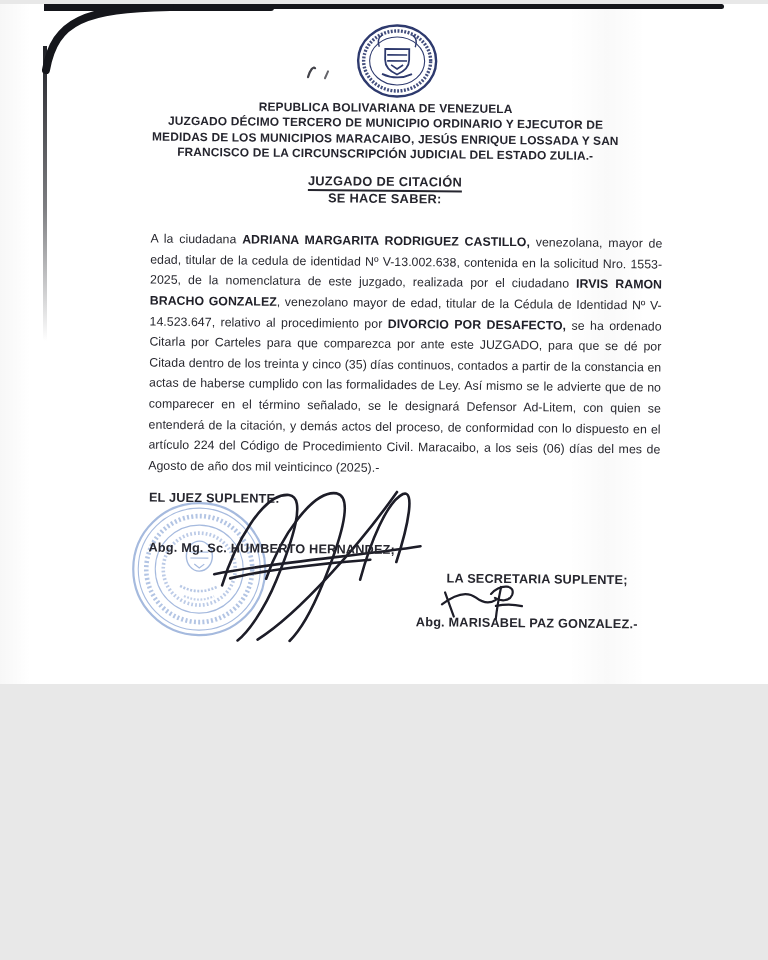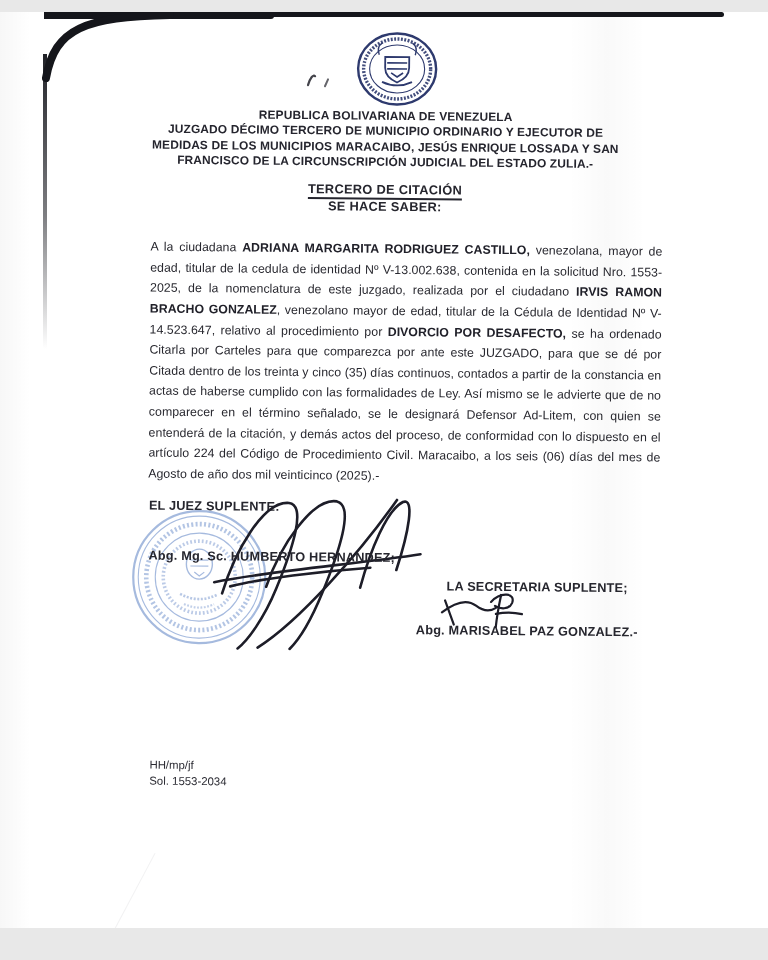--- a/index.html
+++ b/index.html
@@ -1,17 +1,17 @@
 <!DOCTYPE html>
 <html><head>
 <meta charset="utf-8">
 <style>
   html,body{margin:0;padding:0;background:#e8e8e8;}
   .page{
-    position:relative;width:768px;height:916px;margin:12px auto;
+    position:relative;width:768px;height:680px;margin:4px auto;
     background:
       linear-gradient(90deg, rgba(0,0,0,0.03) 0%, rgba(0,0,0,0) 4%),
       linear-gradient(90deg, rgba(0,0,0,0) 74%, rgba(0,0,0,0.025) 79%, rgba(0,0,0,0) 84%),
       #ffffff;
     overflow:hidden;
     font-family:"Liberation Sans", sans-serif;
     color:#26262e;
   }
   .tilt{position:absolute;inset:0;transform:rotate(0.55deg);transform-origin:400px 280px;}
   
@@ -75,21 +75,21 @@
     </svg>
 
     <div class="court-header">
         <div>REPUBLICA BOLIVARIANA DE VENEZUELA</div>
         <div>JUZGADO DÉCIMO TERCERO DE MUNICIPIO ORDINARIO Y EJECUTOR DE</div>
         <div>MEDIDAS DE LOS MUNICIPIOS MARACAIBO, JESÚS ENRIQUE LOSSADA Y SAN</div>
         <div>FRANCISCO DE LA CIRCUNSCRIPCIÓN JUDICIAL DEL ESTADO ZULIA.-</div>
       </div>
 
     <div class="doc-title">
-      <span>TERCERO DE CITACIÓN</span>
+      <span>JUZGADO DE CITACIÓN</span>
     </div>
     <div class="doc-subtitle">SE HACE SABER:</div>
 
     <p class="body-par"><span>A la ciudadana </span><b>ADRIANA MARGARITA RODRIGUEZ CASTILLO,</b><span> venezolana, mayor de edad, titular de la cedula de identidad Nº V-13.002.638, contenida en la solicitud Nro. 1553-2025, de la nomenclatura de este juzgado, realizada por el ciudadano </span><b>IRVIS RAMON BRACHO GONZALEZ</b><span>, venezolano mayor de edad, titular de la Cédula de Identidad Nº V-14.523.647, relativo al procedimiento por </span><b>DIVORCIO POR DESAFECTO,</b><span> se ha ordenado Citarla por Carteles para que comparezca por ante este JUZGADO, para que se dé por Citada dentro de los treinta y cinco (35) días continuos, contados a partir de la constancia en actas de haberse cumplido con las formalidades de Ley. Así mismo se le advierte que de no comparecer en el término señalado, se le designará Defensor Ad-Litem, con quien se entenderá de la citación, y demás actos del proceso, de conformidad con lo dispuesto en el artículo 224 del Código de Procedimiento Civil. Maracaibo, a los seis (06) días del mes de Agosto de año dos mil veinticinco (2025).-</span></p>
 
     <div class="judge-label">EL JUEZ SUPLENTE:</div>
 
     <svg class="stamp" width="142" height="142" viewBox="0 0 142 142">
       <g stroke="#5d82c4" fill="none">
         <circle cx="71" cy="71" r="66" stroke-width="2.2"></circle>

